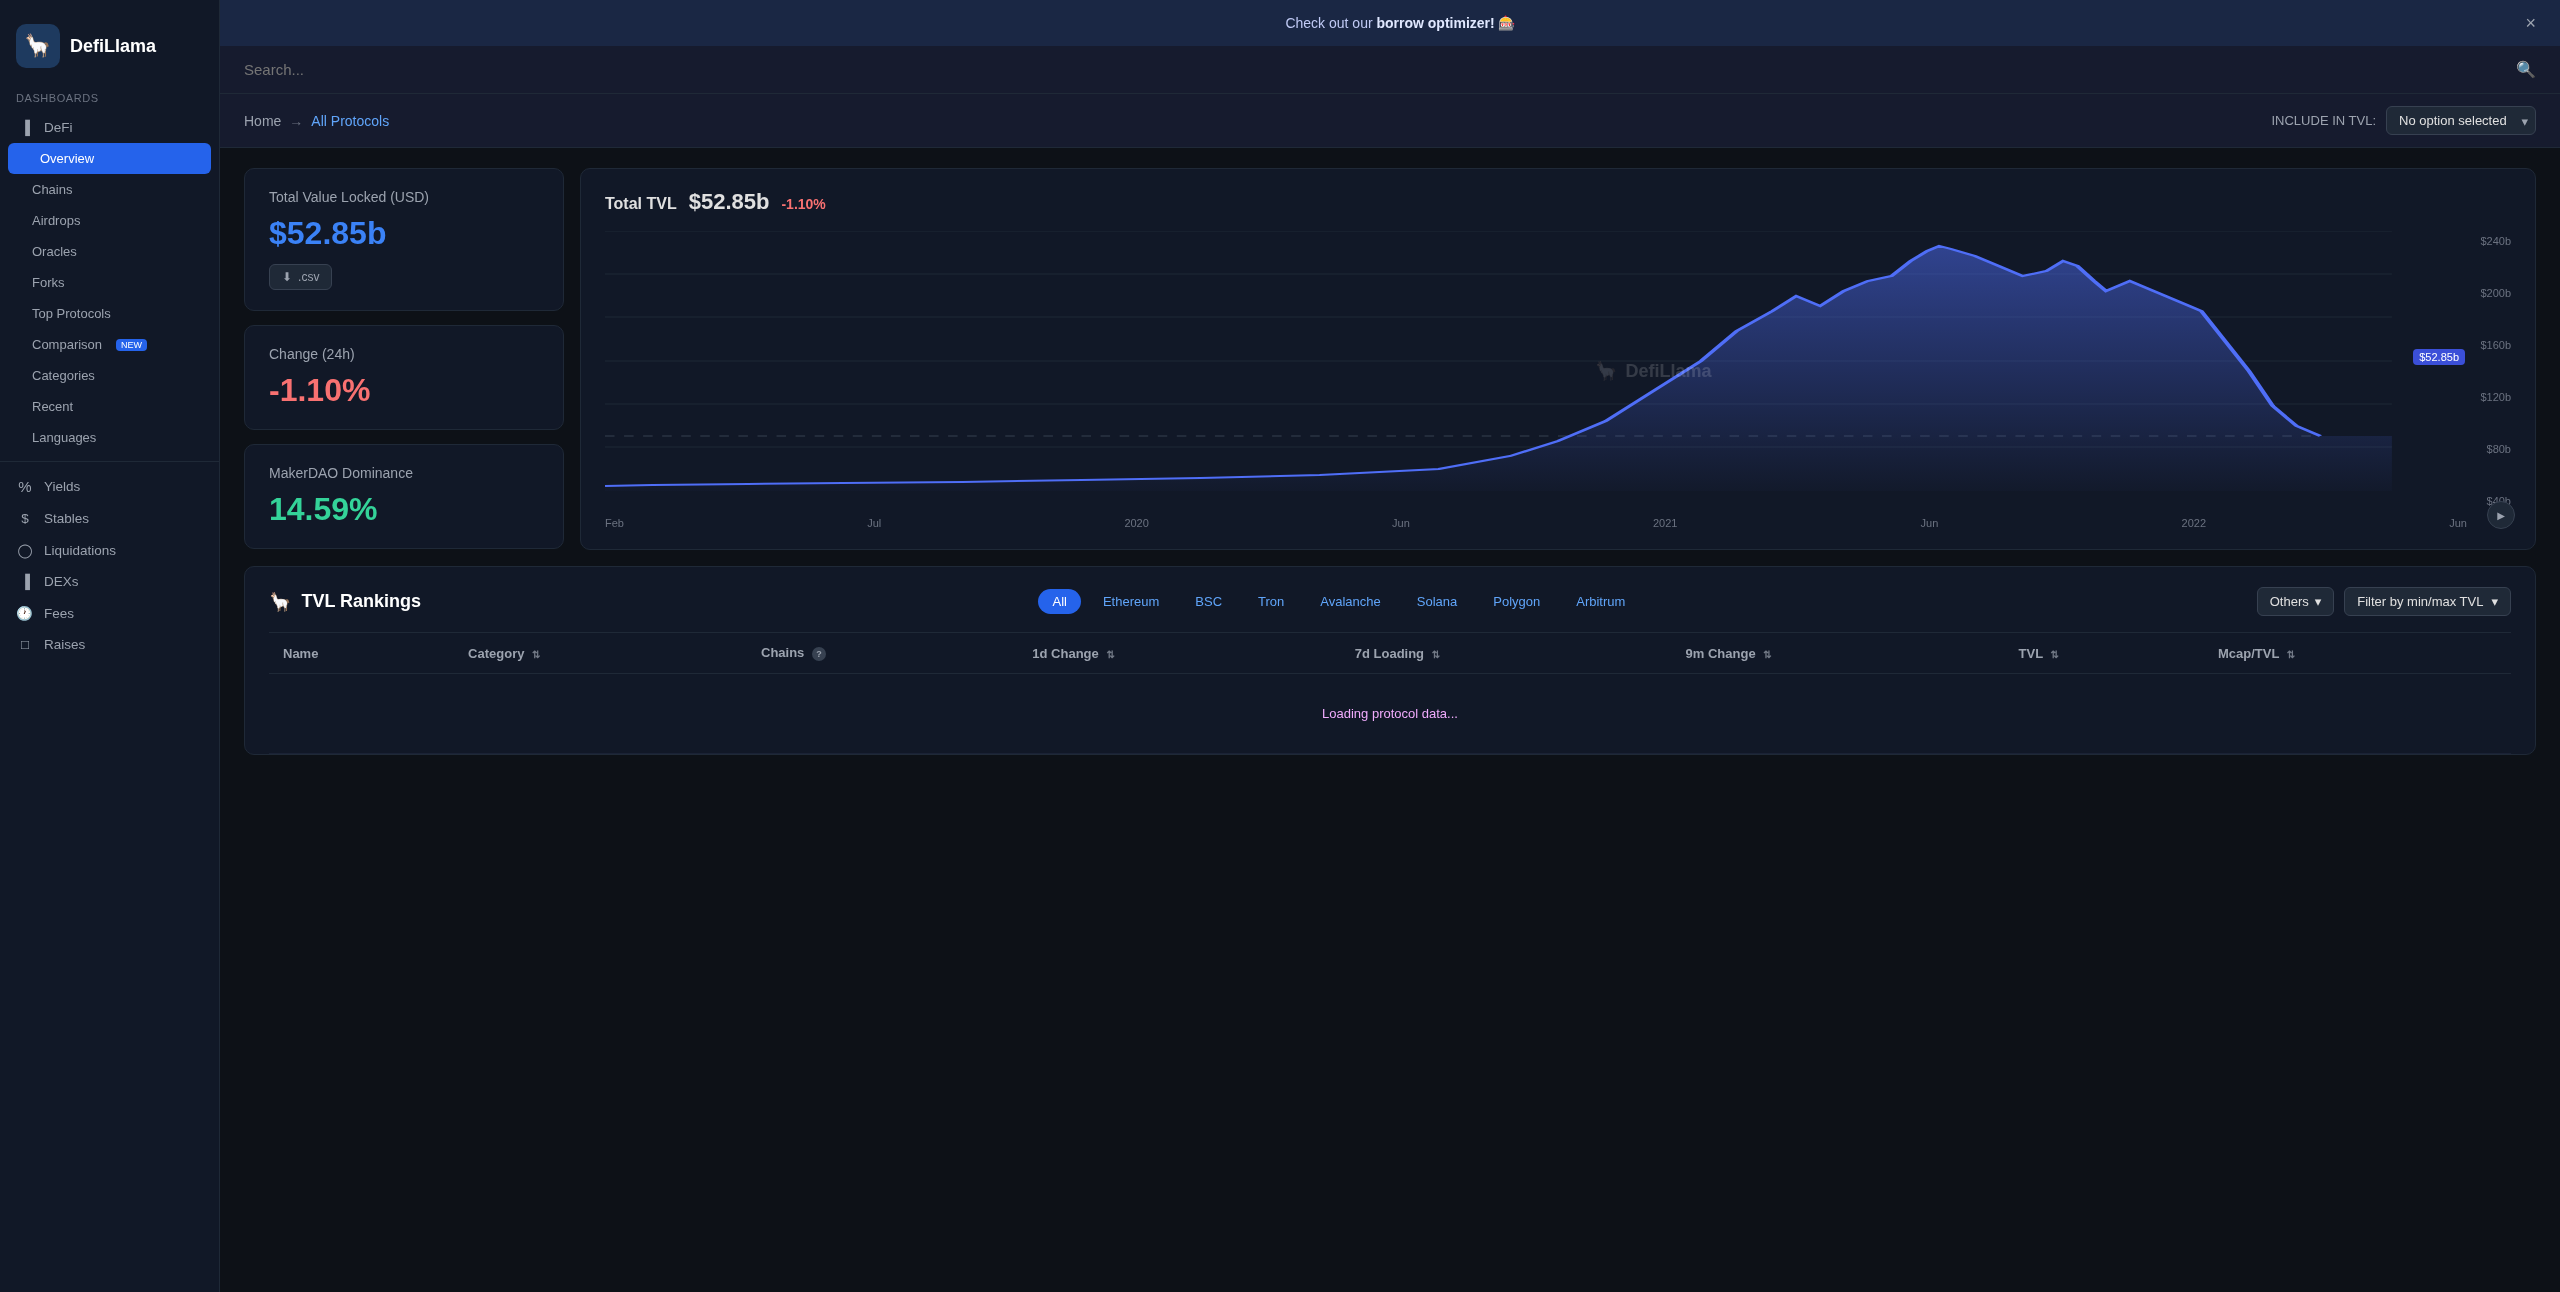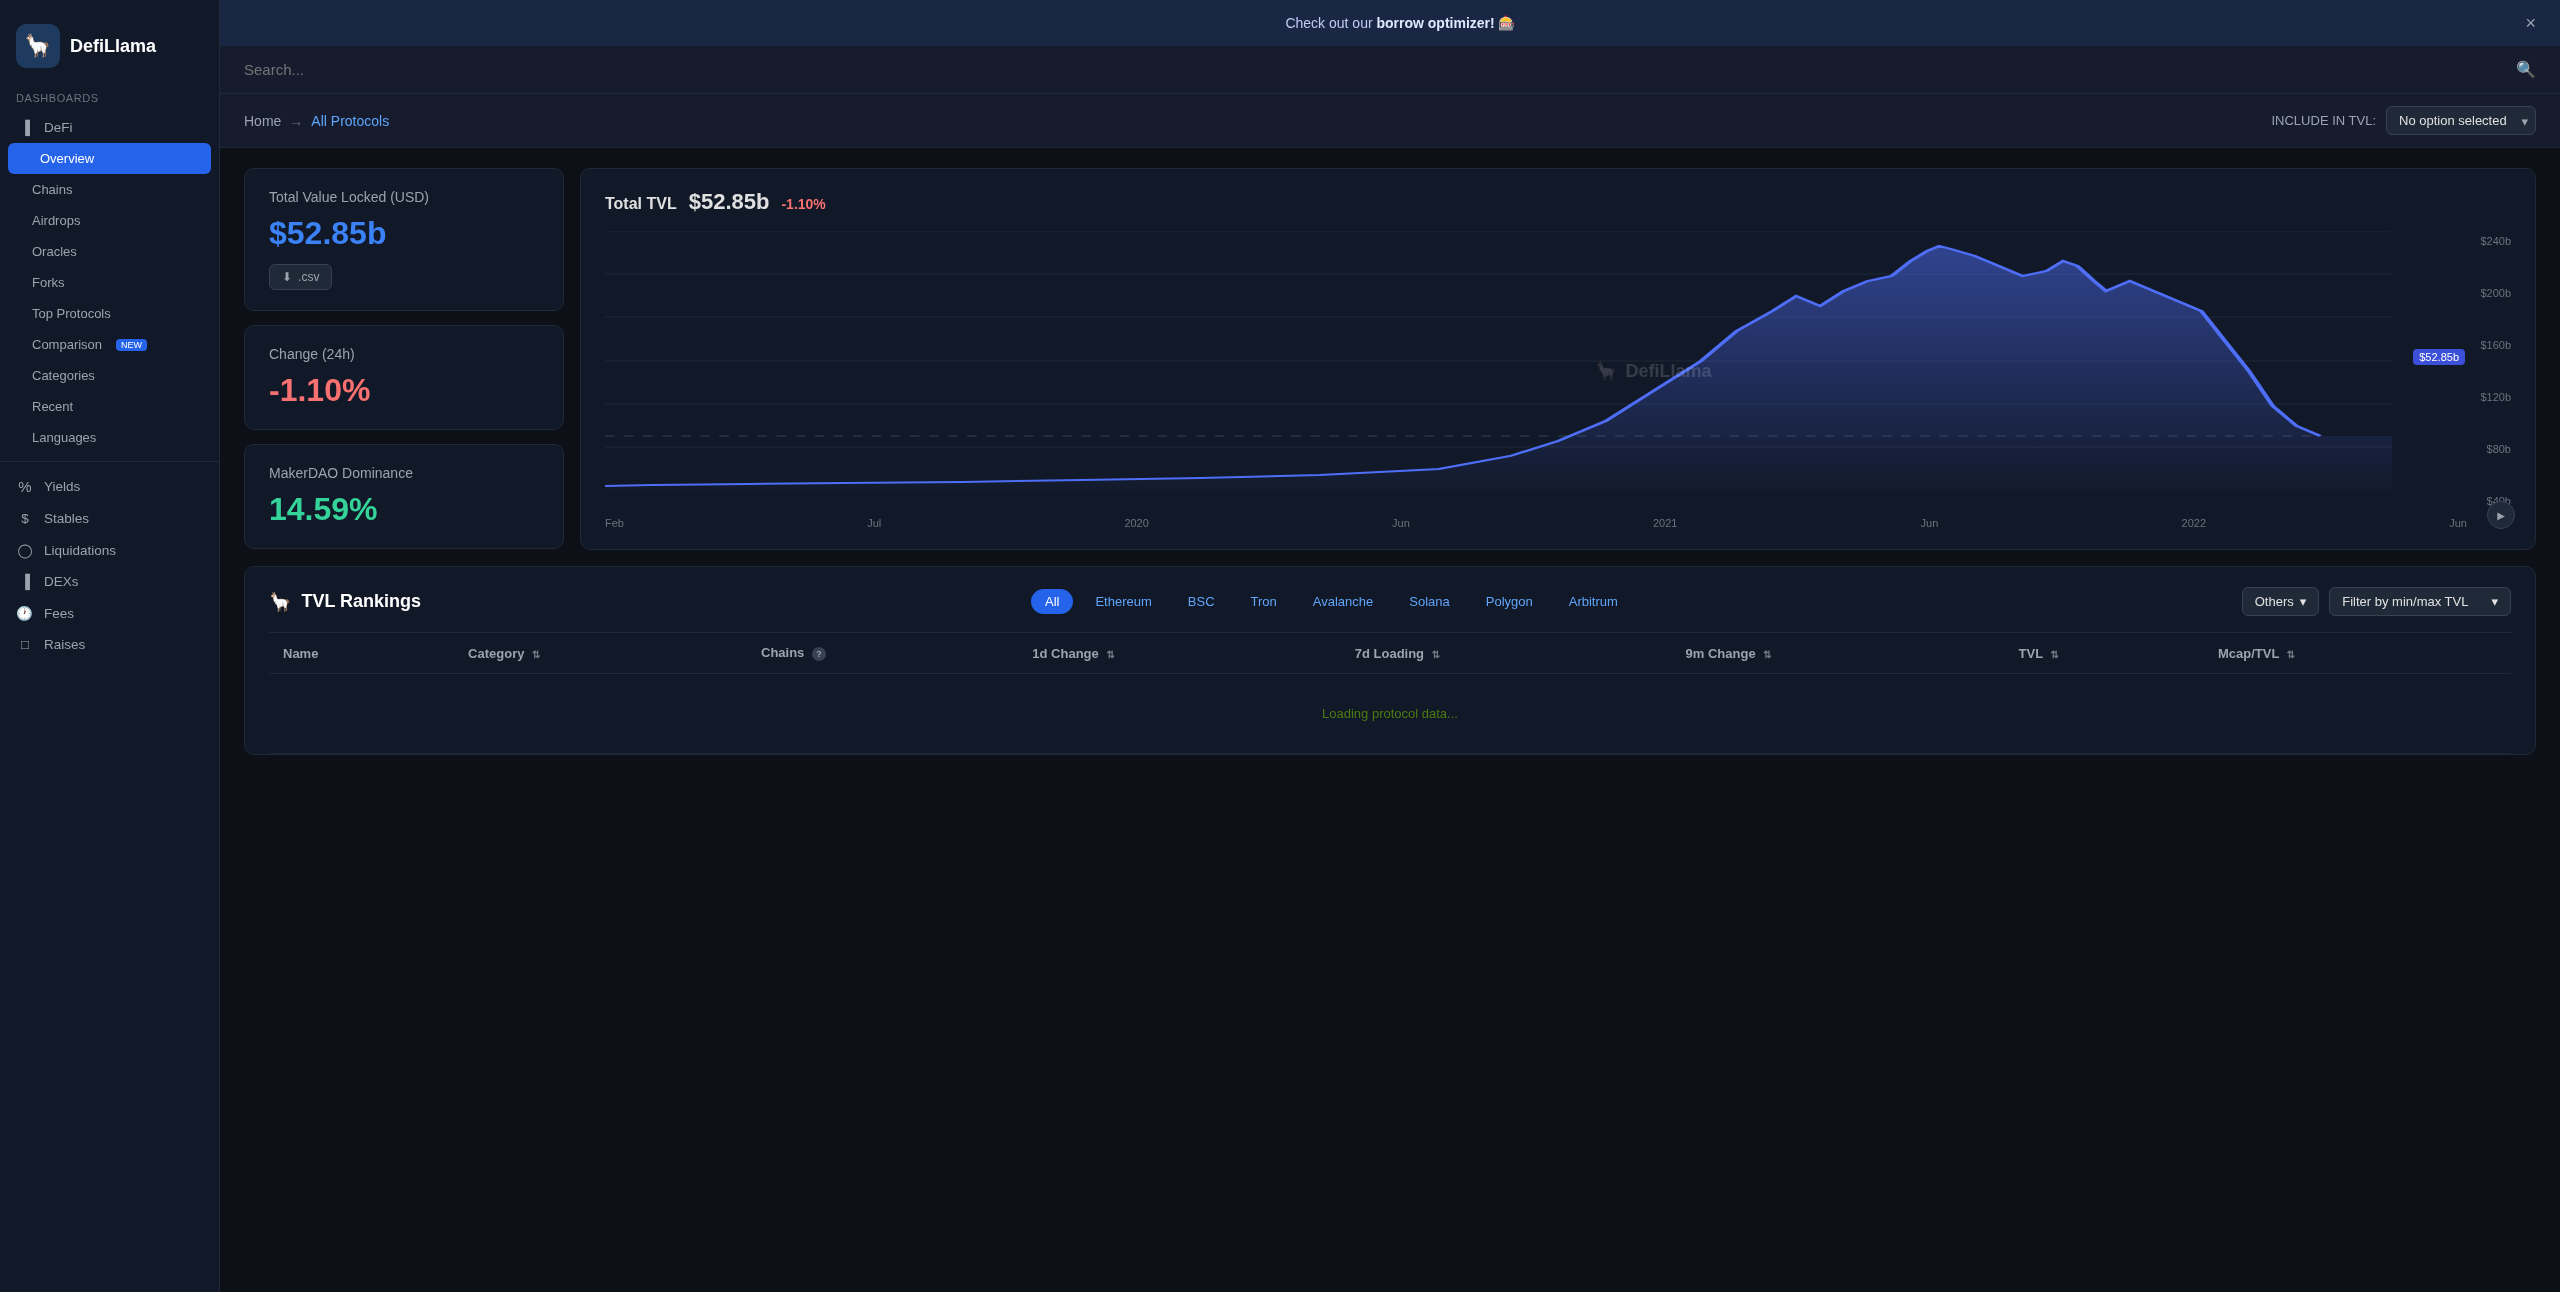--- a/index.html
+++ b/index.html
@@ -379,21 +379,21 @@
       border: 1px solid #374151;
       border-radius: 6px;
       padding: 6px 12px;
       font-size: 13px;
       color: #e0e0e0;
       cursor: pointer;
     }
     .filter-tvl-btn {
       display: flex;
       align-items: center;
-      gap: 23px;
+      gap: 8px;
       background: #1f2937;
       border: 1px solid #374151;
       border-radius: 6px;
       padding: 6px 12px;
       font-size: 13px;
       color: #e0e0e0;
       cursor: pointer;
     }
 
     
@@ -688,21 +688,21 @@
               </th>
               <th>
                 <span>Mcap/TVL</span>
                 <span class="sort-icon">⇅</span>
               </th>
             </tr>
           </thead>
           <tbody>
 
             <tr>
-              <td colspan="8" style="text-align:center;color:#4d7c0f;padding:32px;">Loading protocol data...</td>
+              <td colspan="8" style="text-align:center;color:#f0abfc;padding:32px;">Loading protocol data...</td>
             </tr>
           </tbody>
         </table>
       </div>
     </div>
 
   </div>
 </div>
 
 </body></html>

